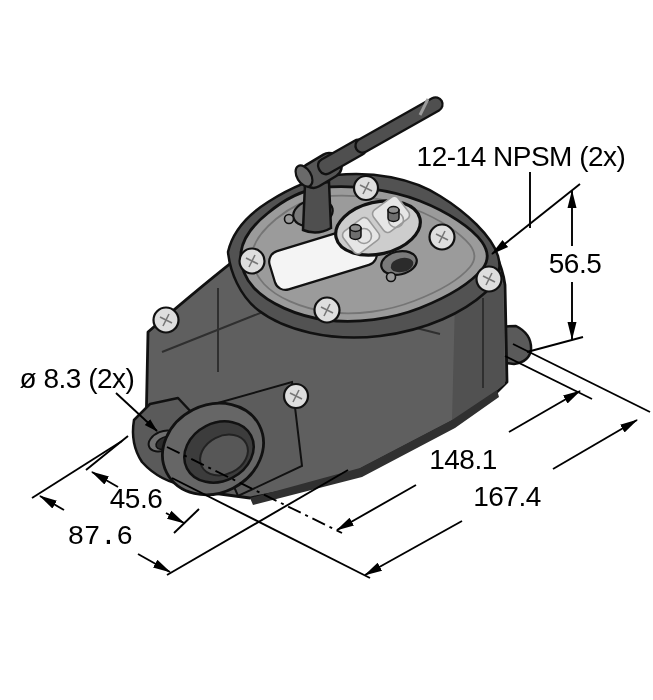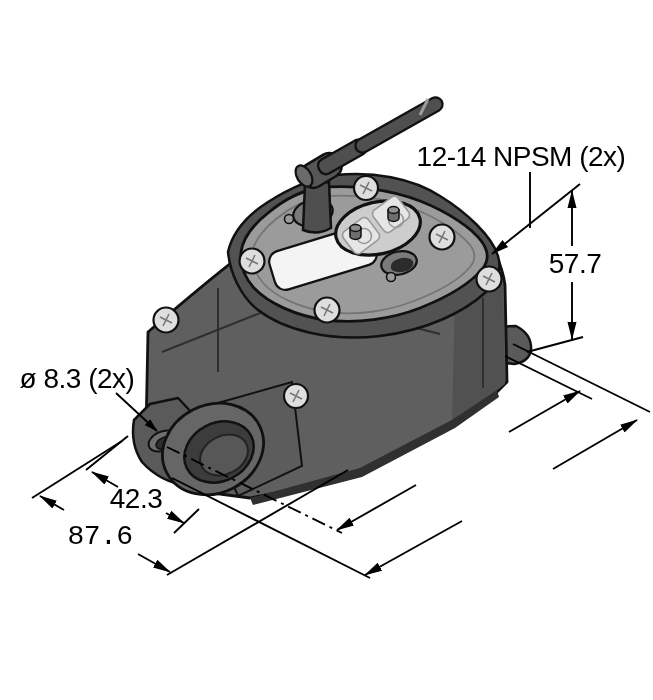--- a/index.html
+++ b/index.html
@@ -197,17 +197,19 @@
       <path d="M64,510 L40,496" marker-end="url(#arr)"></path>
       <path d="M138,554 L170,572" marker-end="url(#arr)"></path>
       <path d="M122,441 L32,498"></path>
       <path d="M348,470 L167,575"></path>
 
       <path d="M116,393 L157,431" marker-end="url(#arrSm)"></path>
     </g>
   </svg>
 
   <div class="dim" style="left:521px;top:157px;">12-14 NPSM (2x)</div>
-  <div class="dim" style="left:575px;top:264px;">57.7</div>
+  <div class="dim" style="left:575px;top:264px;">56.5</div>
   <div class="dim" style="left:77px;top:379px;text-align:right;">ø 8.3 (2x)</div>
-  <div class="dim" style="left:136px;top:499px;">42.3</div>
+  <div class="dim" style="left:463px;top:460px;">148.1</div>
+  <div class="dim" style="left:507px;top:497px;">167.4</div>
+  <div class="dim" style="left:136px;top:499px;">45.6</div>
   <div class="dim" style="left:100px;top:537px;font-family:Liberation Mono, monospace;">87.6</div>
 </div>
 
 </body></html>

